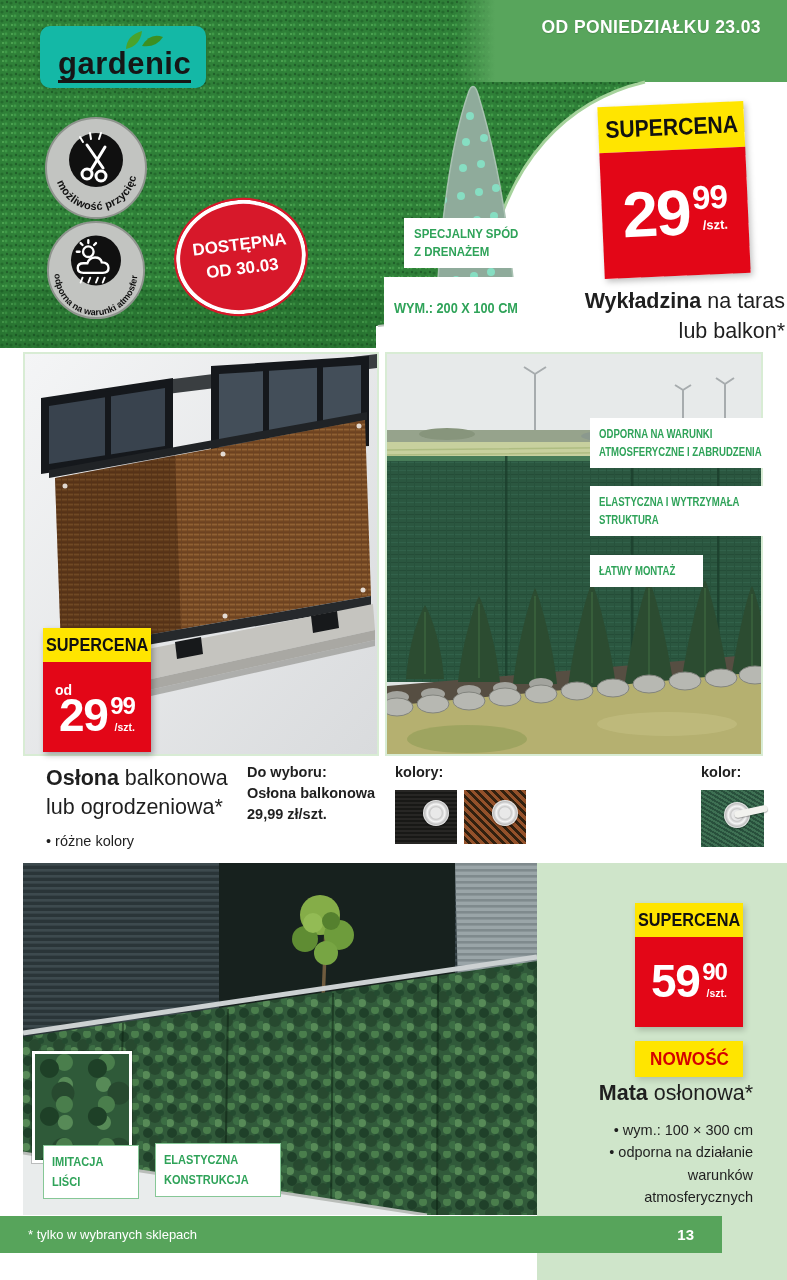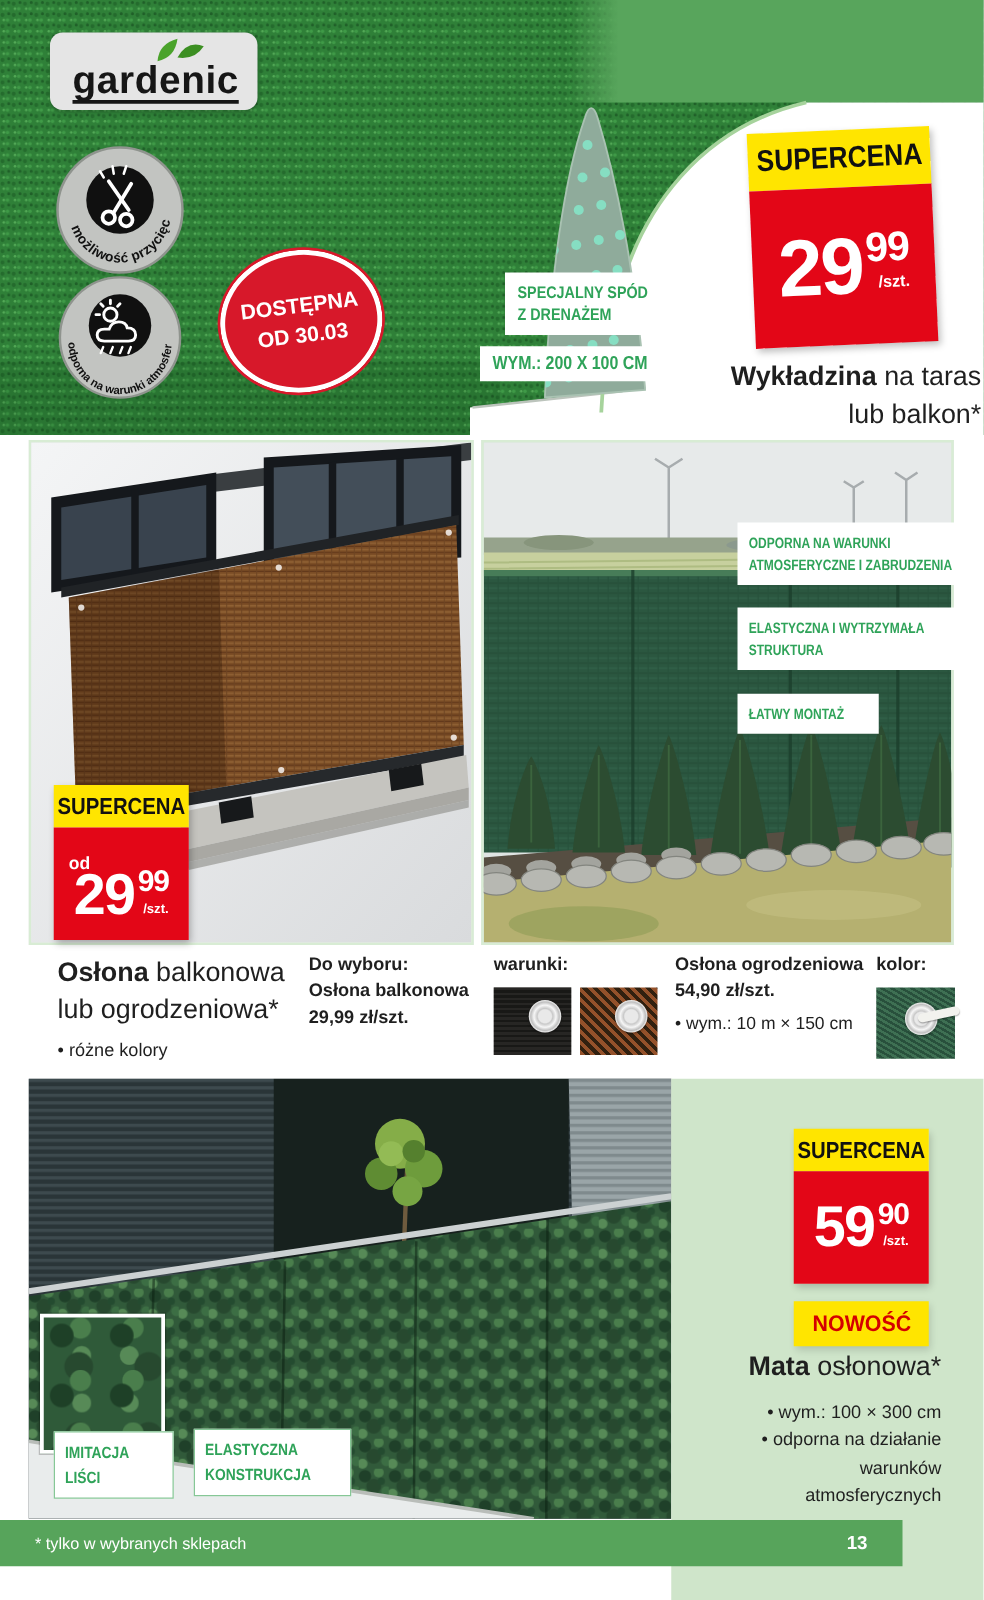--- a/index.html
+++ b/index.html
@@ -7,35 +7,35 @@
   body { font-family:"Liberation Sans", sans-serif; }
   .page { position:relative; width:787px; height:1280px; background:#fff; overflow:hidden; }
   .abs { position:absolute; }
 
   
   .cx  { display:inline-block; transform:scaleX(.85); transform-origin:0 50%; white-space:nowrap; }
   .cxc { display:inline-block; transform:scaleX(.88); transform-origin:50% 50%; white-space:nowrap; }
 
   
   .hero-svg { left:0; top:0; }
-  .logo { left:40px; top:26px; width:166px; height:62px; background:#e5e5e5; border-radius:10px;
+  .logo { left:40px; top:26px; width:166px; height:62px; background:#14b8a6; border-radius:10px;
           box-shadow:0 1px 3px rgba(0,0,0,.25); z-index:2; }
   .logo-word { position:absolute; left:18px; top:22px; font-size:31px; font-weight:700; color:#161616;
                letter-spacing:.5px; border-bottom:3px solid #161616; padding-bottom:1px; line-height:1; }
   .logo-leaves { position:absolute; left:84px; top:3px; }
   .dates { top:14px; right:26px; text-align:right; color:#fff; font-weight:700; font-size:17.5px;
            line-height:1.55; letter-spacing:.4px; z-index:2; text-shadow:0 1px 1px rgba(0,0,0,.15); }
   .badge { z-index:2; }
   .avail { left:174px; top:198px; width:134px; height:118px; background:#d7182a; border-radius:50%;
            border:2px solid #d7182a; box-shadow:inset 0 0 0 4px #fff; transform:rotate(-7deg);
            display:flex; flex-direction:column; align-items:center; justify-content:center;
            color:#fff; font-weight:700; font-size:17px; line-height:1.4; z-index:2; }
   .feat { background:#fff; color:#2fa359; font-weight:700; z-index:2; line-height:1.35; }
   .feat1 { left:384px; top:218px; padding:7px 10px; font-size:13.5px;margin-left:20px; }
-  .feat2 { left:384px; top:277px; padding:4px 10px; font-size:15px; }
+  .feat2 { left:384px; top:277px; padding:21px 10px; font-size:15px; }
 
   
   .price { display:flex; flex-direction:column; z-index:3; }
   .price .band { background:#ffe500; color:#111; font-weight:700; display:flex; align-items:center; justify-content:center; }
   .price .body { background:#e30617; color:#fff; flex:1; display:flex; flex-direction:column; justify-content:center; }
   .num { display:flex; align-items:flex-start; justify-content:center; }
   .int { font-weight:700; line-height:.85; letter-spacing:-2px; }
   .supcol { display:flex; flex-direction:column; margin-left:3px; }
   .dec { font-weight:700; line-height:.8; letter-spacing:-1px; }
   .unit { font-weight:700; margin-top:7px; align-self:flex-end; }
@@ -184,20 +184,21 @@
 
   <div class="abs logo">
     <svg class="logo-leaves" width="44" height="22" viewBox="0 0 44 22">
       <path d="M2,20 Q3,6 18,2 Q16,17 2,20 Z" fill="#4aa32b"></path>
       <path d="M18,17 Q26,3 39,8 Q32,19 18,17 Z" fill="#3c8f22"></path>
     </svg>
     <div class="logo-word">gardenic</div>
   </div>
 
   <div class="abs dates">
+    <div>OD PONIEDZIAŁKU 23.03</div>
   </div>
 
   <svg class="abs badge" style="left:44px;top:116px" width="104" height="104" viewBox="0 0 104 104">
     <circle cx="52" cy="52" r="50" fill="#c2c4c1" stroke="#8f948e" stroke-width="2"></circle>
     <circle cx="52" cy="44" r="27" fill="#101010"></circle>
     <g stroke="#fff" stroke-width="3" stroke-linecap="round" fill="none">
       <path d="M43,29 L59,52"></path>
       <path d="M61,31 L47,54"></path>
       <circle cx="43" cy="58" r="5"></circle>
       <circle cx="57" cy="60" r="5"></circle>
@@ -407,40 +408,31 @@
 
   <div class="abs info col2">
     <div class="hd">
       <span>Do wyboru:</span><br>
       <span>Osłona balkonowa</span><br>
       <span>29,99 zł/szt.</span>
     </div>
   </div>
 
   <div class="abs info col3">
-    <div class="hd">warunki:</div>
+    <div class="hd">kolory:</div>
     <div class="swrow">
       <div class="sw sw-gray">
           <div class="grommet"></div>
         </div>
       <div class="sw sw-brown">
           <div class="grommet"></div>
         </div>
     </div>
   </div>
 
-  <div class="abs info col4">
-    <div class="hd">
-      <span>Osłona ogrodzeniowa</span><br>
-      <span>54,90 zł/szt.</span>
-    </div>
-    <ul class="blist" style="margin-top:4px;font-size:14px">
-      <li>wym.: 10 m × 150 cm</li>
-    </ul>
-  </div>
 
   <div class="abs info col4c">
     <div class="hd">kolor:</div>
     <div class="sw sw-green">
       <div class="grommet" style="right:14px;top:12px"></div>
       <div class="cord"></div>
     </div>
   </div>
 
   <div class="abs photoB">

